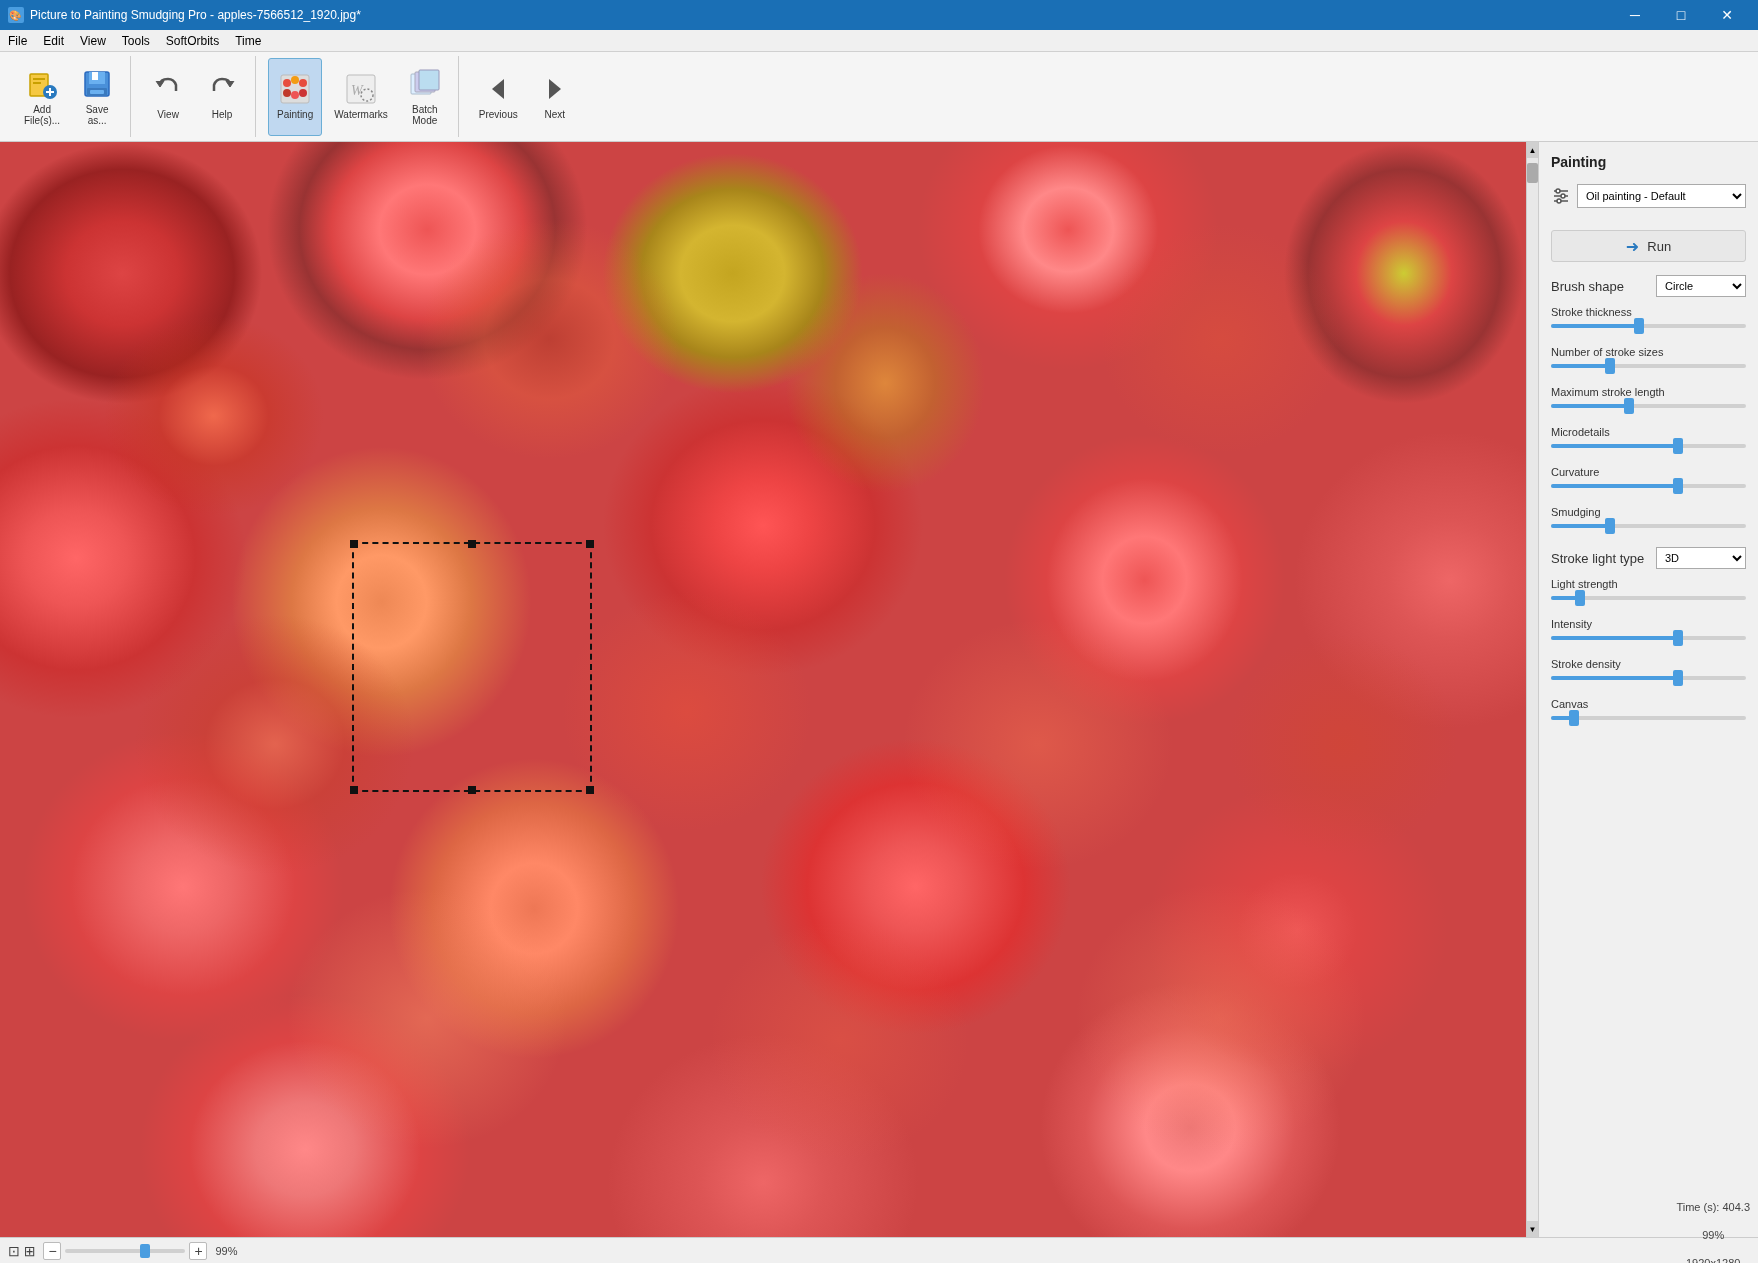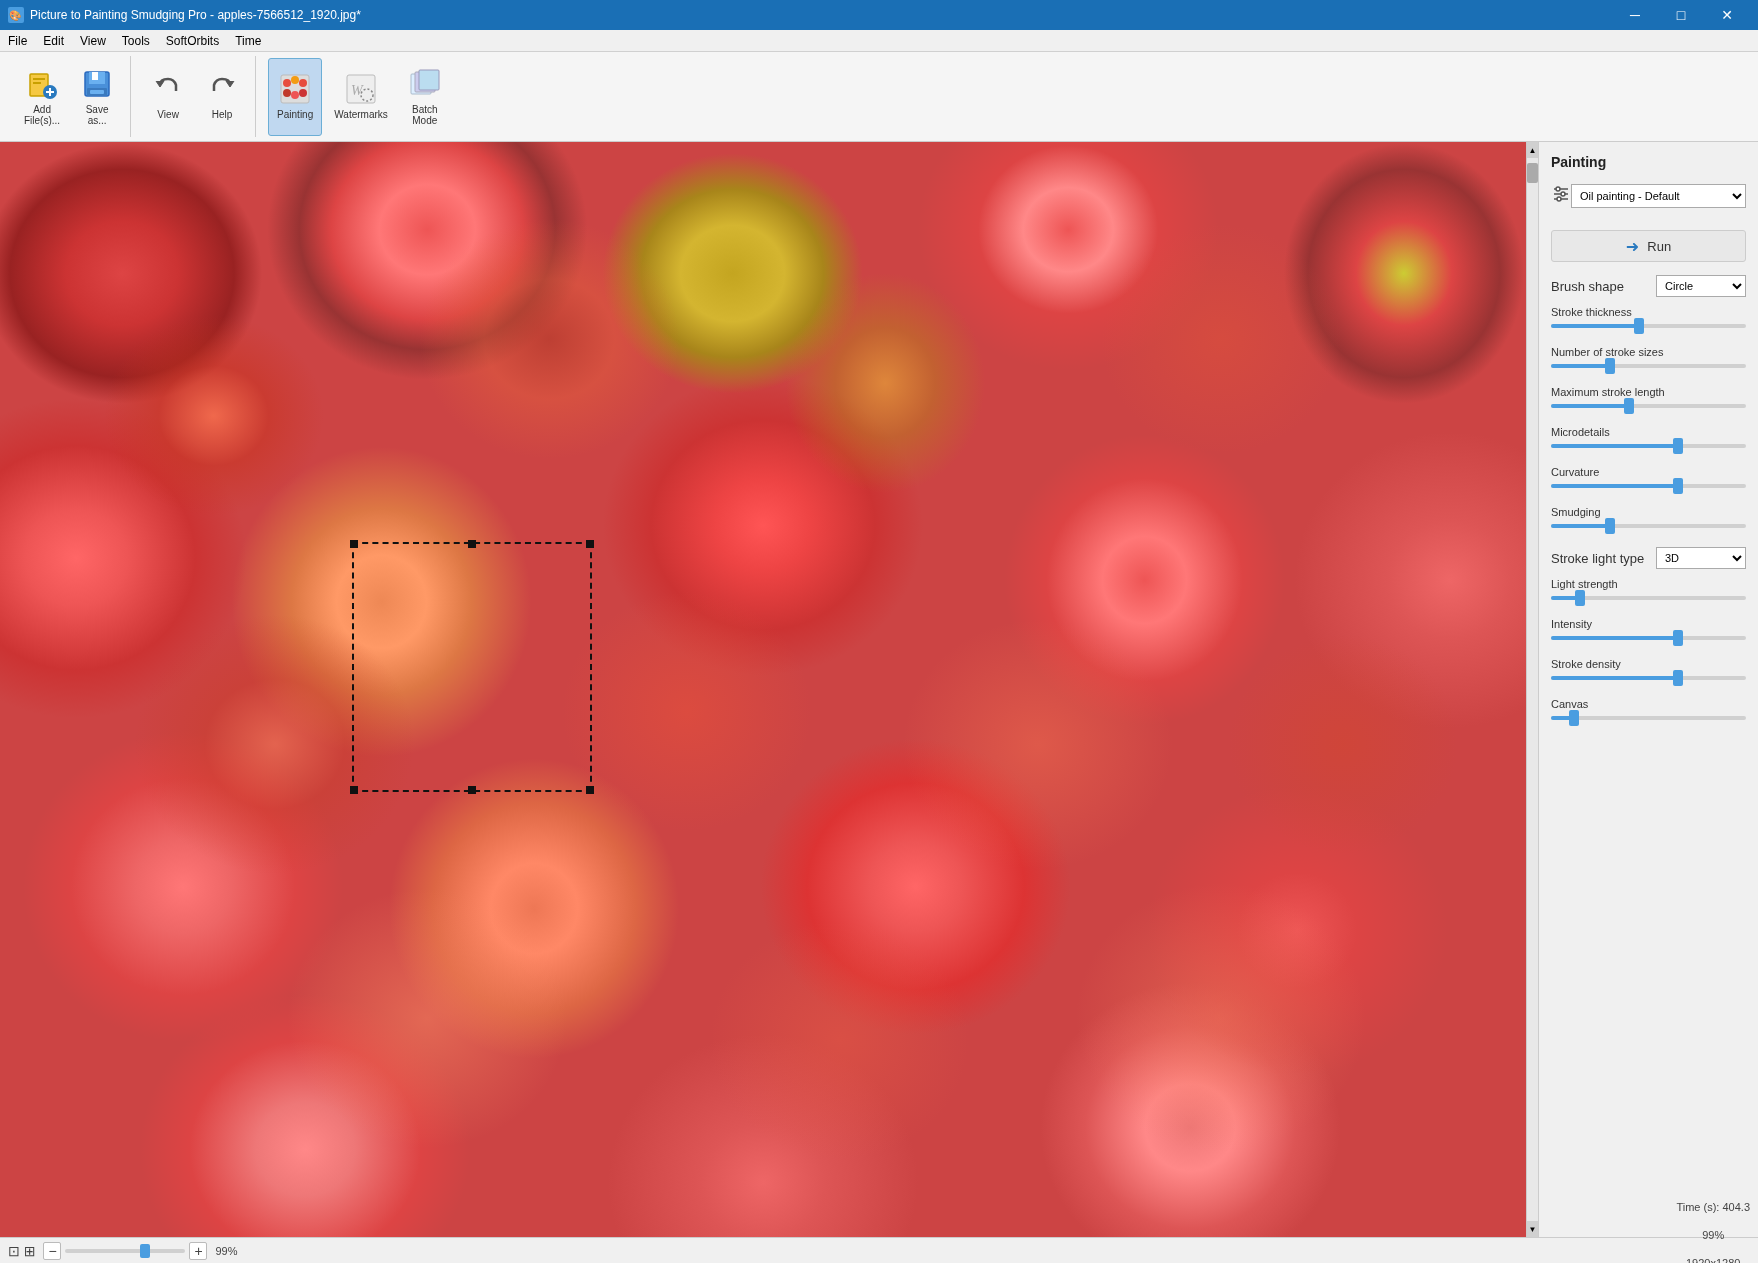--- a/index.html
+++ b/index.html
@@ -122,21 +122,22 @@
       font-size: 14px;
       font-weight: bold;
       padding: 12px 12px 8px;
       color: #222;
     }
     .panel-section {
       padding: 6px 12px;
     }
     .presets-row {
       display: flex;
-      gap: 0;
+      align-items: center;
+      gap: 6px;
       margin-bottom: 8px;
     }
     .presets-icon {
       width: 20px; height: 20px;
       display: flex; align-items: center; justify-content: center;
       cursor: pointer;
     }
     .preset-select {
       flex: 1;
       height: 24px;
@@ -363,20 +364,36 @@
       <svg viewBox="0 0 32 32" fill="none">
         <rect x="2" y="6" width="20" height="20" rx="1" fill="#ddeeff" stroke="#aabbcc"></rect>
         <rect x="6" y="4" width="20" height="20" rx="1" fill="#cce" stroke="#aab"></rect>
         <rect x="10" y="2" width="20" height="20" rx="1" fill="#bbddf0" stroke="#99b"></rect>
       </svg>
       <span style="text-align:center;white-space:pre-line;font-size:10px;">Batch
 Mode</span>
     </div>
   </div>
 
+  <div class="toolbar-group">
+
+    <div class="toolbar-btn">
+      <svg viewBox="0 0 32 32" fill="none">
+        <polygon points="22,6 10,16 22,26" fill="#555"></polygon>
+      </svg>
+      <span style="font-size:10px;">Previous</span>
+    </div>
+
+    <div class="toolbar-btn">
+      <svg viewBox="0 0 32 32" fill="none">
+        <polygon points="10,6 22,16 10,26" fill="#555"></polygon>
+      </svg>
+      <span style="font-size:10px;">Next</span>
+    </div>
+  </div>
 </div>
 
 <div class="main-content">
 
   <div class="canvas-and-scroll">
     <div class="canvas-main">
 
       <div class="apple-bg" style="position:absolute;top:0;left:0;width:100%;height:100%;"></div>
 
       <div style="position:absolute;top:0;left:0;width:100%;height:100%;

